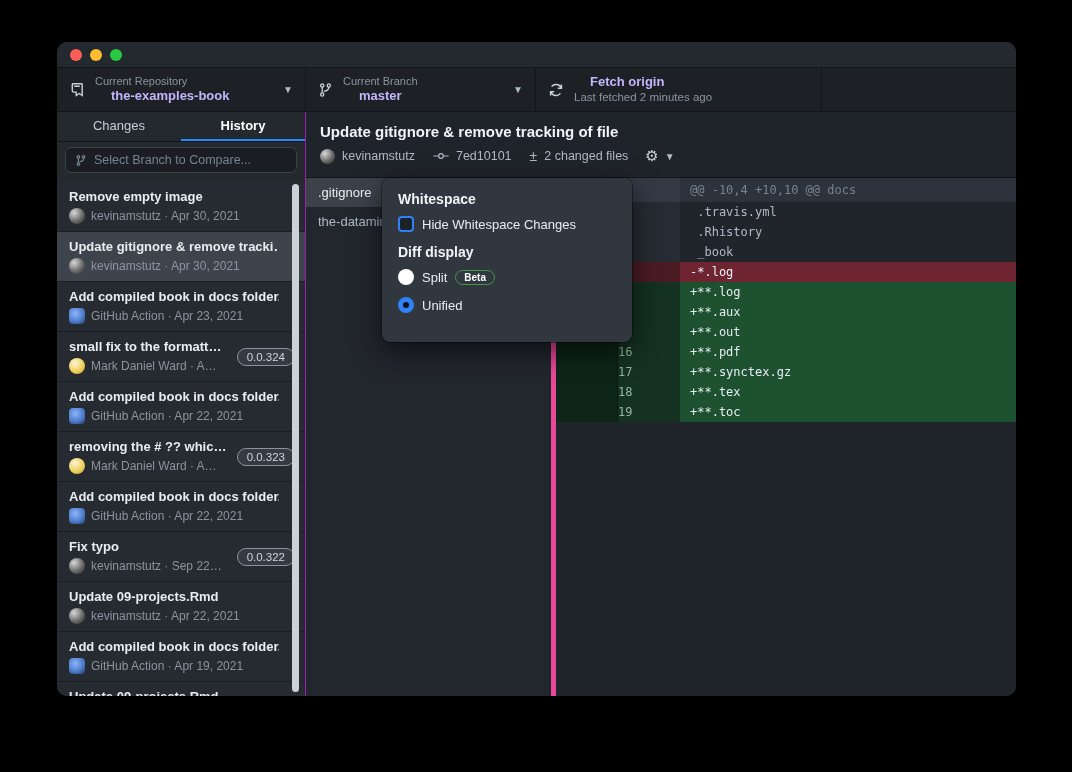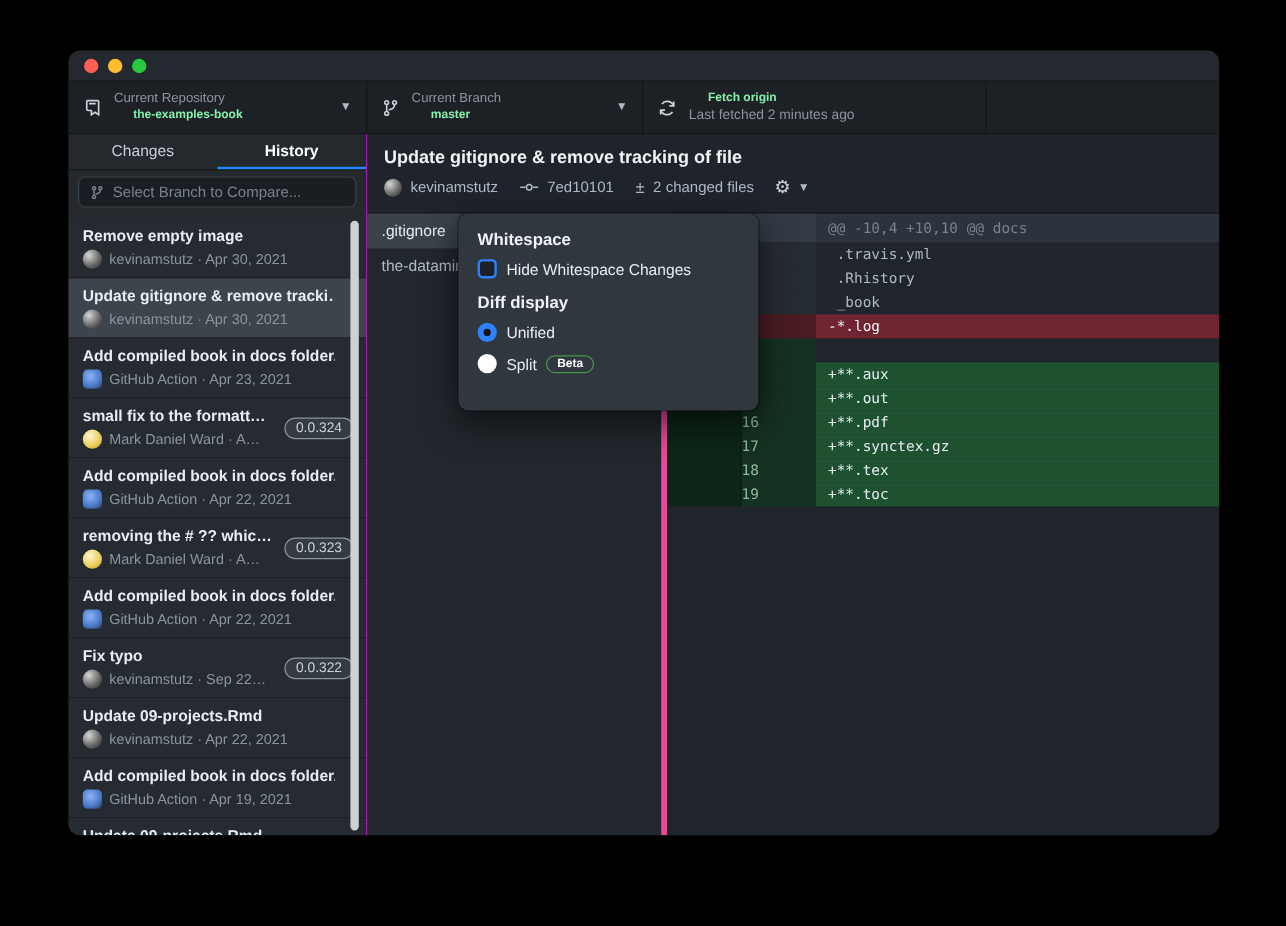--- a/index.html
+++ b/index.html
@@ -15,21 +15,21 @@
   .titlebar { height:26px; background:#24292f; display:flex; align-items:center;
     padding-left:13px; gap:8px; flex:0 0 auto; border-bottom:1px solid #131619; }
   .tl { width:12px; height:12px; border-radius:50%; }
   .tl.red { background:#ff5f57; } .tl.yellow { background:#febc2e; } .tl.green { background:#28c840; }
 
   
   .toolbar { height:44px; background:#1d2125; display:flex; flex:0 0 auto; border-bottom:1px solid #131619; }
   .tb-section { display:flex; align-items:center; padding:0 12px; border-right:1px solid #131619; cursor:default; }
   .tb-section .txt { margin-left:10px; line-height:1.25; min-width:0; flex:1; }
   .tb-label { font-size:11px; color:#8b949e; }
-  .tb-value { font-size:10px; font-weight:700; color:#86efac; white-space:nowrap;padding-left:16px; }
+  .tb-value { font-size:13px; font-weight:700; color:#c4b5fd; white-space:nowrap;padding-left:16px; }
   .tb-sub { font-size:11.5px; color:#8b949e; white-space:nowrap; }
   .tb-repo { width:249px; } .tb-branch { width:230px; } .tb-fetch { width:286px; }
   .caret { color:#adbac7; font-size:10px; margin-left:8px; }
   .tb-icon { color:#c9d1d9; display:flex; align-items:center; }
 
   
   .main { flex:1; display:flex; min-height:0; }
 
   
   .sidebar { width:249px; flex:0 0 auto; background:#24292e; border-right:1px solid #a21caf;
@@ -330,20 +330,21 @@
               <span class="code"> _book</span>
             </div>
             <div class="drow removed">
               <span class="g old">13</span>
                 <span class="g new"></span>
               <span class="code">-*.log</span>
             </div>
             <div class="drow added">
               <span class="g old"></span>
                 <span class="g new">13</span>
+              <span class="code">+**.log</span>
             </div>
             <div class="drow added">
               <span class="g old"></span>
                 <span class="g new">14</span>
               <span class="code">+**.aux</span>
             </div>
             <div class="drow added">
               <span class="g old"></span>
                 <span class="g new">15</span>
               <span class="code">+**.out</span>
@@ -373,25 +374,25 @@
       </div>
     </div>
 
     <div class="popover">
       <div class="po-h">Whitespace</div>
       <div class="po-row">
         <span class="checkbox"></span>
         <span>Hide Whitespace Changes</span>
       </div>
       <div class="po-h">Diff display</div>
-      <div class="po-row" style="margin-bottom:10px;">
-        <span class="radio on"></span>
-        <span>Unified</span>
-      </div>
       <div class="po-row">
         <span class="radio off"></span>
         <span>Split</span>
         <span class="beta">Beta</span>
       </div>
+      <div class="po-row" style="margin-bottom:10px;">
+        <span class="radio on"></span>
+        <span>Unified</span>
+      </div>
     </div>
 
   </div>
 </div>
 
 </body></html>

